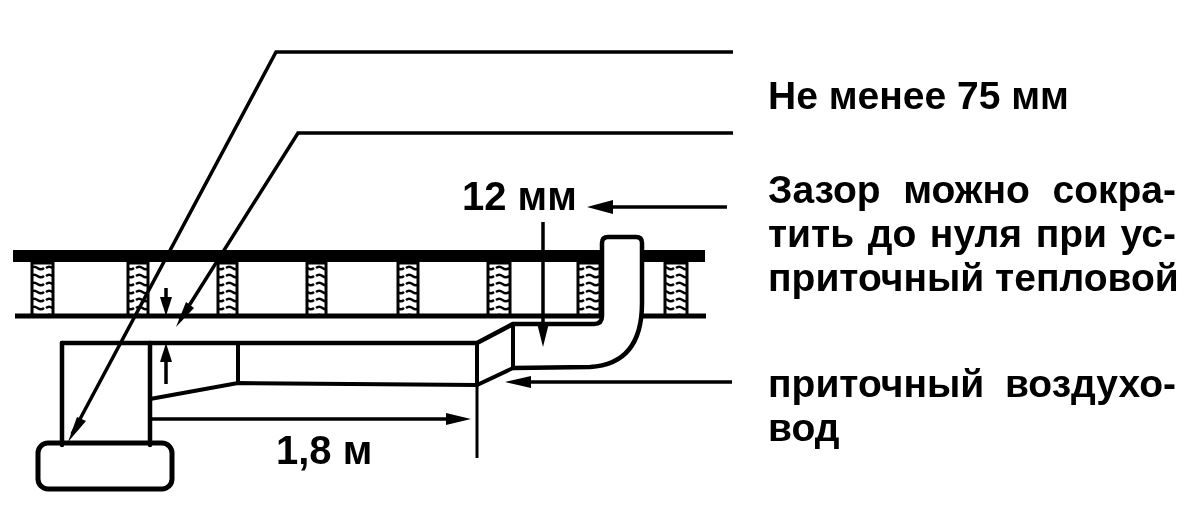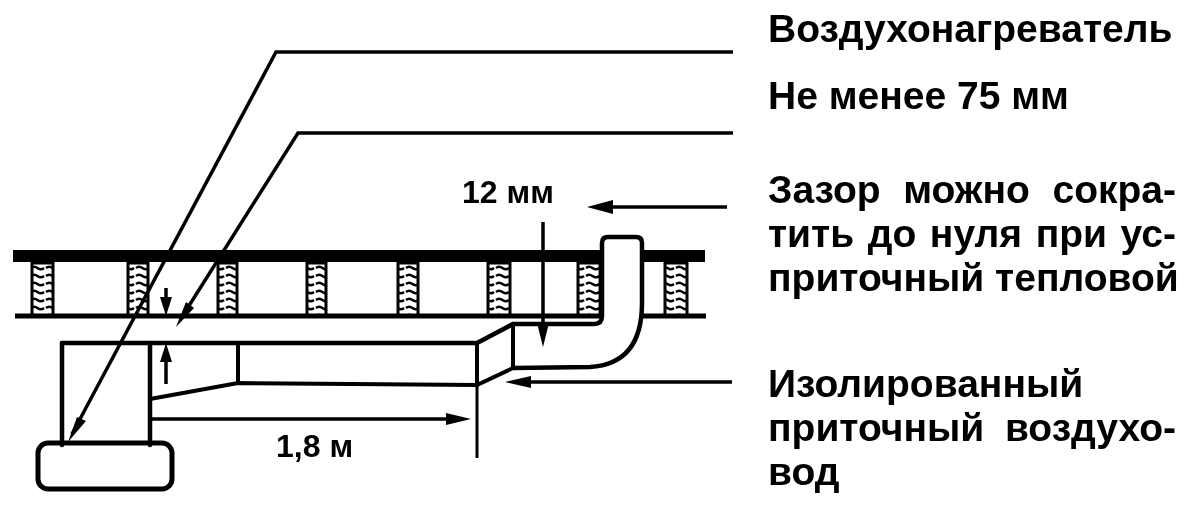--- a/index.html
+++ b/index.html
@@ -17,21 +17,21 @@
     color: #000000;
   }
   .canvas * { box-sizing: border-box; }
   svg.diagram {
     position: absolute;
     left: 0;
     top: 0;
   }
   .dim-label {
     position: absolute;
-    font-size: 32px;
+    font-size: 40px;
     font-weight: bold;
     white-space: nowrap;
     letter-spacing: 0px;
     line-height: 1;
   }
   .dim-12 { left: 462px; top: 176px; }
   .dim-18 { left: 252px; top: 430px; margin-left: 24px; }
   .note {
     position: absolute;
     left: 768px;
@@ -137,29 +137,27 @@
     <g>
       <line x1="151" y1="419" x2="450" y2="419" stroke="#000000" stroke-width="3.5"></line>
       <polygon points="471,419 446,413 446,425" fill="#000000"></polygon>
       <line x1="477" y1="385" x2="477" y2="458" stroke="#000000" stroke-width="3"></line>
     </g>
   </svg>
 
   <div class="dim-label dim-12">12 мм</div>
   <div class="dim-label dim-18">1,8 м</div>
 
-  <div class="note note-1">Воздухонагреватель</div>
 
   <div class="note note-2">Не менее 75 мм</div>
 
   <div class="para para-3">
     <div class="jline">Зазор можно сокра-</div>
     <div class="jline">тить до нуля при ус-</div>
     <div class="jline">приточный тепловой</div>
   </div>
 
   <div class="para para-4">
-    <div class="jline">Изолированный</div>
     <div class="jline">приточный воздухо-</div>
     <div class="jline">вод</div>
   </div>
 
 </div>
 
 </body></html>

